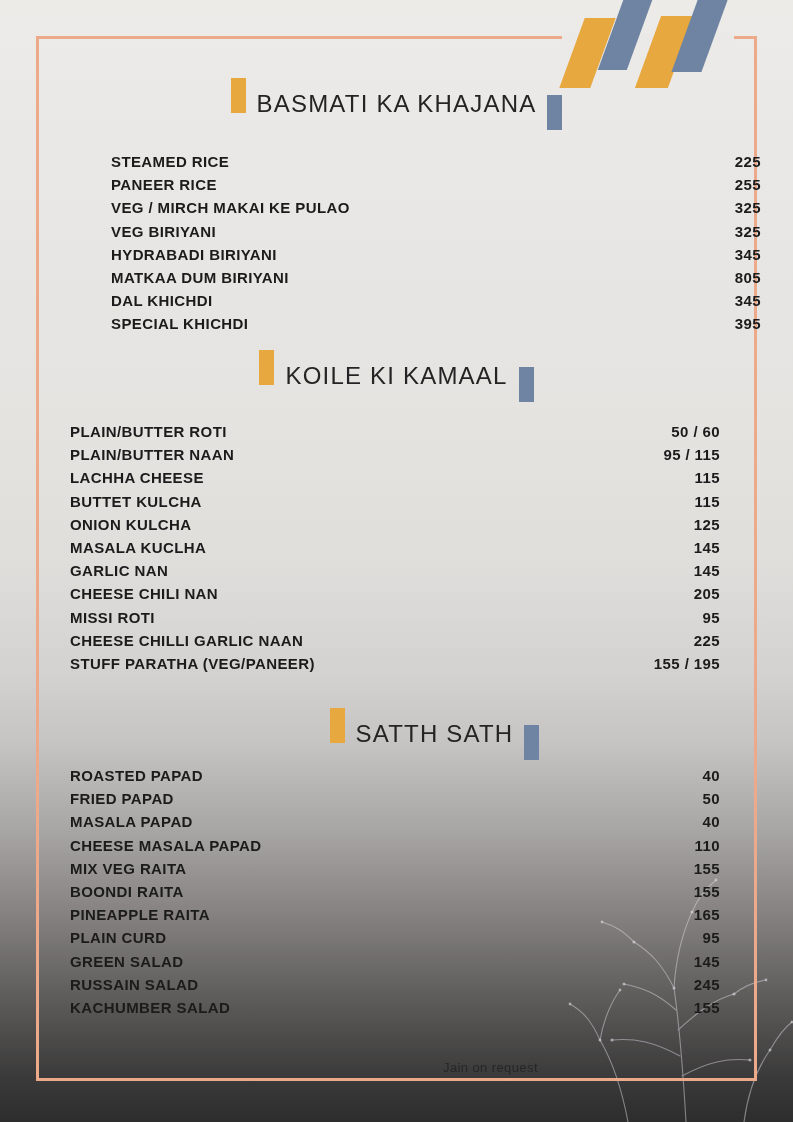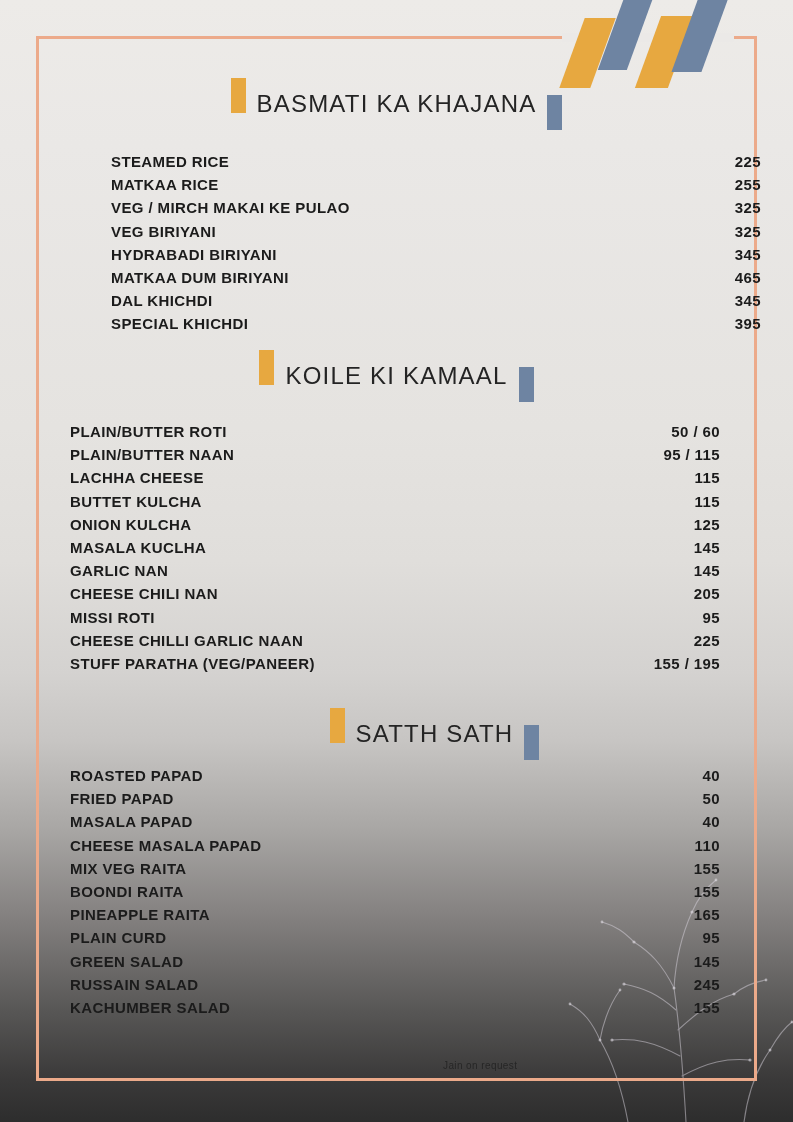--- a/index.html
+++ b/index.html
@@ -52,21 +52,21 @@
   .list1{top:150px;margin-left:41px;} .list2{top:420px;} .list3{top:764px;}
   .row{
     display:flex;justify-content:space-between;align-items:center;
     height:23.2px;
     font-size:15px;font-weight:700;letter-spacing:.4px;color:#1b1b1b;
     white-space:nowrap;
   }
   .item-price{text-align:right;}
   .footer-note{
     position:absolute;left:443px;top:1060px;z-index:5;
-    font-size:10px;font-weight:400;letter-spacing:.4px;color:#262626;
+    font-size:13px;font-weight:400;letter-spacing:.4px;color:#262626;
   }
   .flower{position:absolute;right:0;bottom:0;z-index:1;}
 </style>
 </head>
 <body>
 
 <div class="page">
 
   <svg class="flower" width="235" height="262" viewBox="0 0 235 262">
     <g stroke="#d8d3dd" fill="none" stroke-width="1.1" opacity="0.5" stroke-linecap="round">
@@ -132,38 +132,38 @@
     <span class="heading-text">SATTH SATH</span>
     <span class="hbar hbar-right blue"></span>
   </div>
 
   <div class="menu-list list1">
       <div class="row">
         <span class="item-name">STEAMED RICE</span>
         <span class="item-price">225</span>
       </div>
       <div class="row">
-        <span class="item-name">MATKAA RICE</span>
+        <span class="item-name">PANEER RICE</span>
         <span class="item-price">255</span>
       </div>
       <div class="row">
         <span class="item-name">VEG / MIRCH MAKAI KE PULAO</span>
         <span class="item-price">325</span>
       </div>
       <div class="row">
         <span class="item-name">VEG BIRIYANI</span>
         <span class="item-price">325</span>
       </div>
       <div class="row">
         <span class="item-name">HYDRABADI BIRIYANI</span>
         <span class="item-price">345</span>
       </div>
       <div class="row">
         <span class="item-name">MATKAA DUM BIRIYANI</span>
-        <span class="item-price">465</span>
+        <span class="item-price">805</span>
       </div>
       <div class="row">
         <span class="item-name">DAL KHICHDI</span>
         <span class="item-price">345</span>
       </div>
       <div class="row">
         <span class="item-name">SPECIAL KHICHDI</span>
         <span class="item-price">395</span>
       </div>
     </div>

